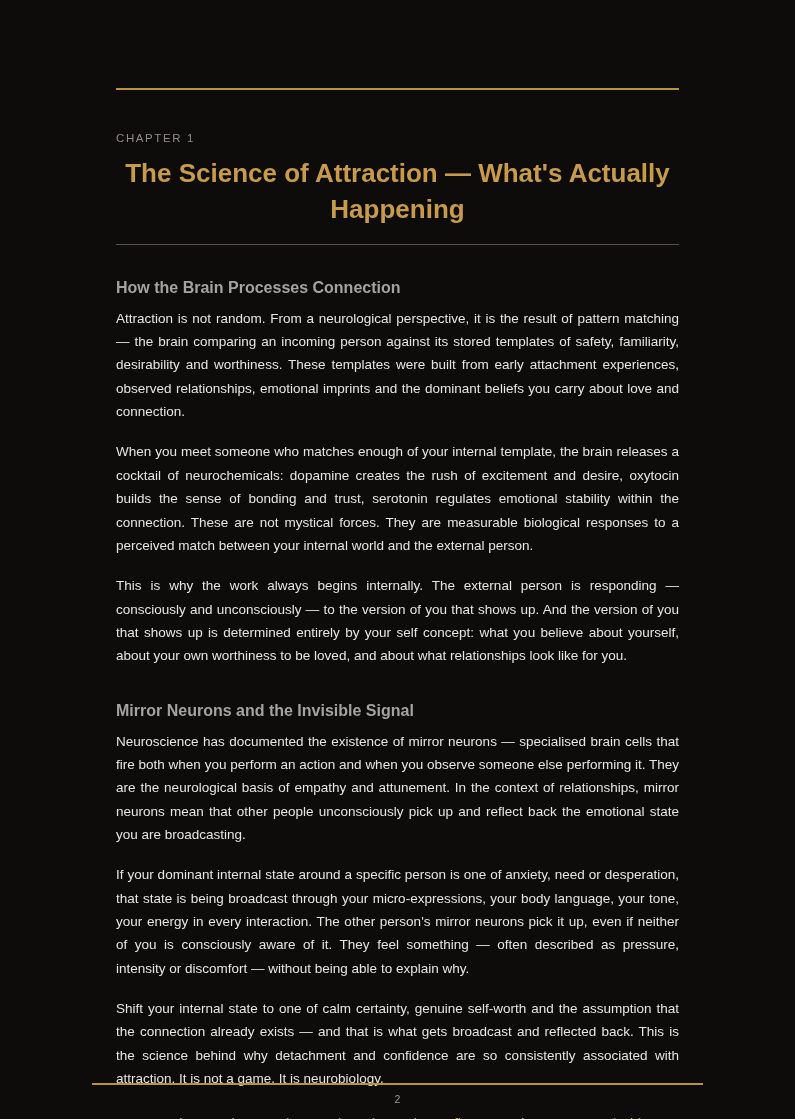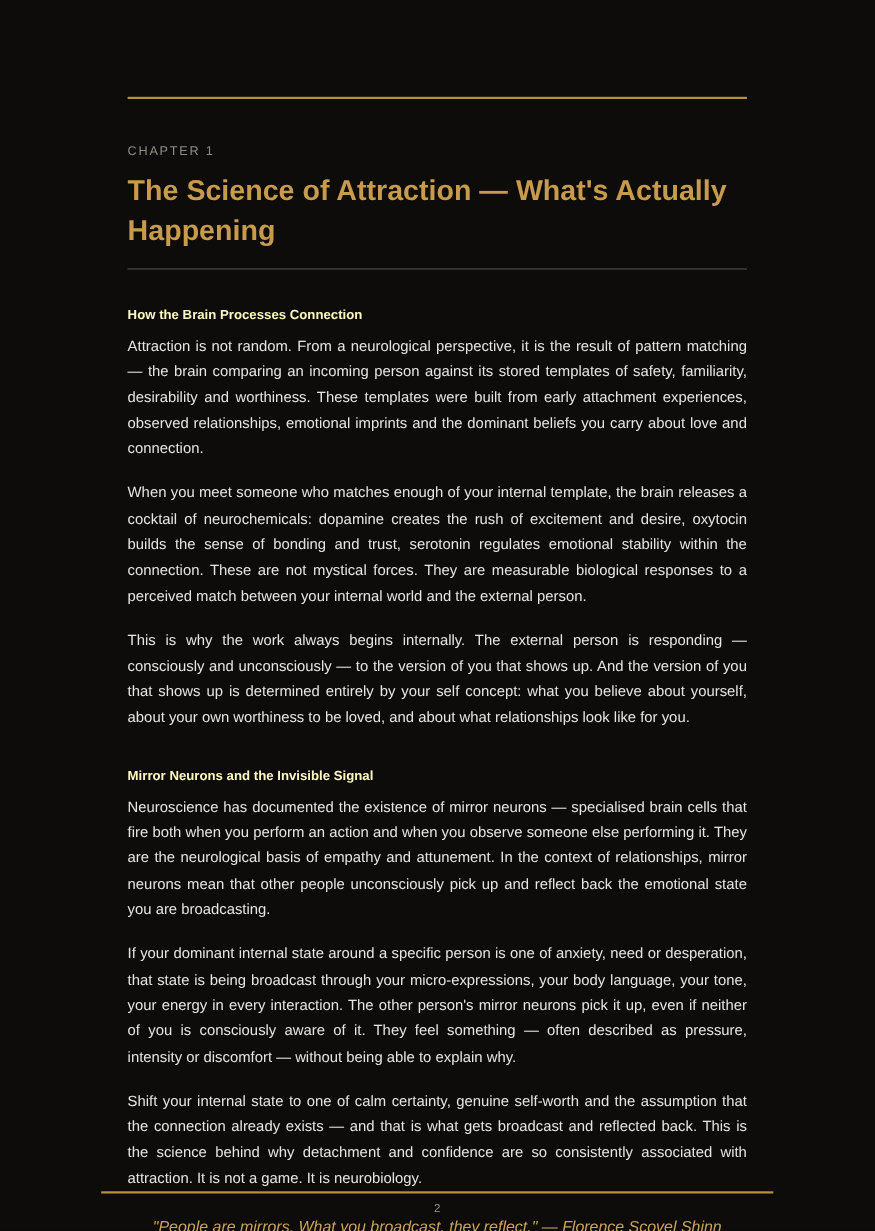--- a/index.html
+++ b/index.html
@@ -34,35 +34,36 @@
     letter-spacing: 1.6px;
     color: #8f8c84;
     font-weight: 400;
   }
   .page-title {
     margin: 12px 0 0 0;
     font-size: 26px;
     line-height: 1.38;
     font-weight: 700;
     color: #c79b4b;
+    text-align: center;
   }
   .title-divider {
     margin-top: 16px;
     border: none;
     border-top: 1px solid #55524a;
     height: 0;
   }
   .section {
     margin-top: 34px;
   }
   .section-heading {
     margin: 0 0 10px 0;
-    font-size: 12px;
+    font-size: 16px;
     font-weight: 700;
-    color: #fef9c3;
+    color: #a3a3a3;
   }
   .para {
     margin: 0 0 17px 0;
     font-size: 13.5px;
     line-height: 1.73;
     text-align: justify;
     color: #e5e5e5;
   }
   .quote {
     margin-top: 26px;

